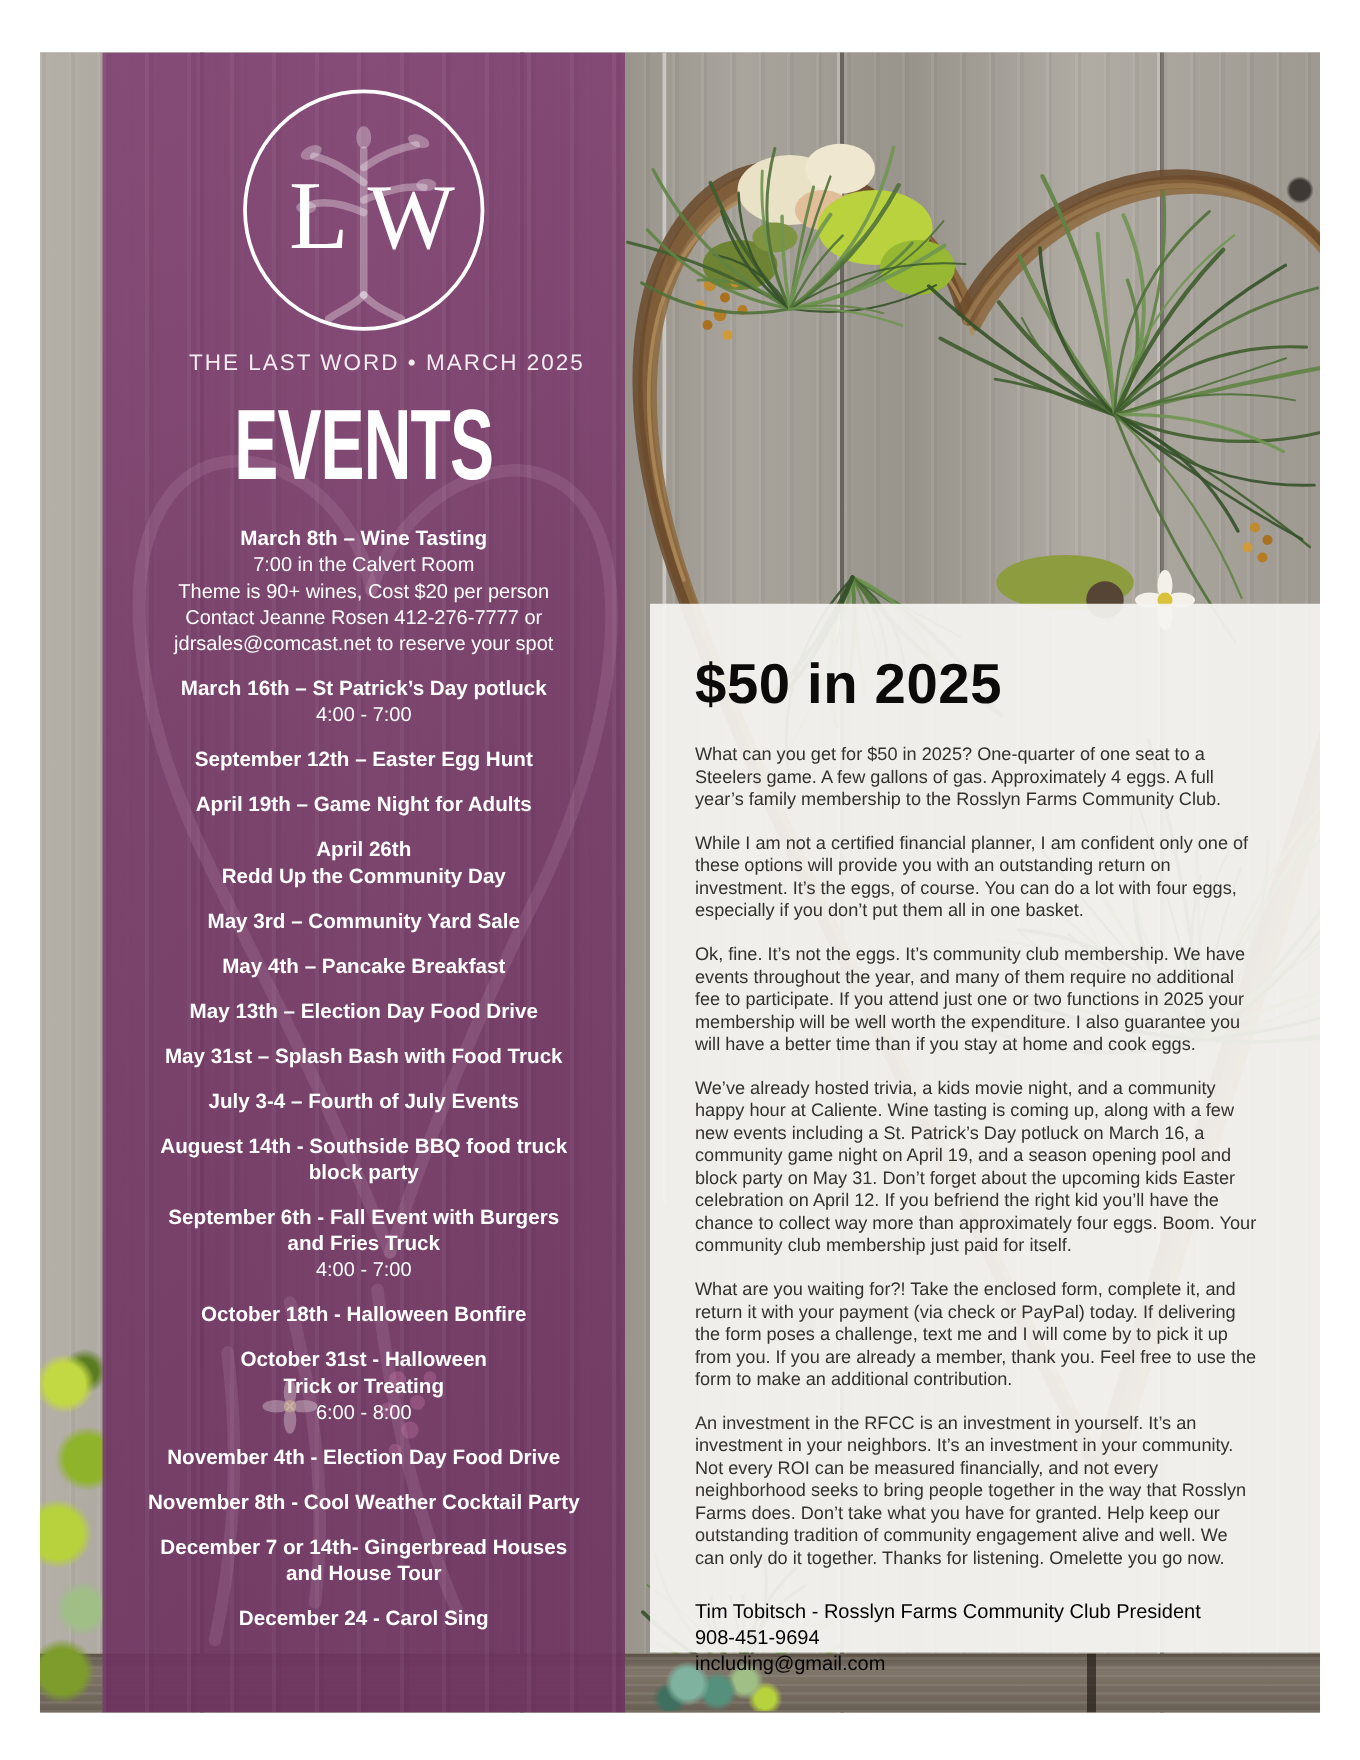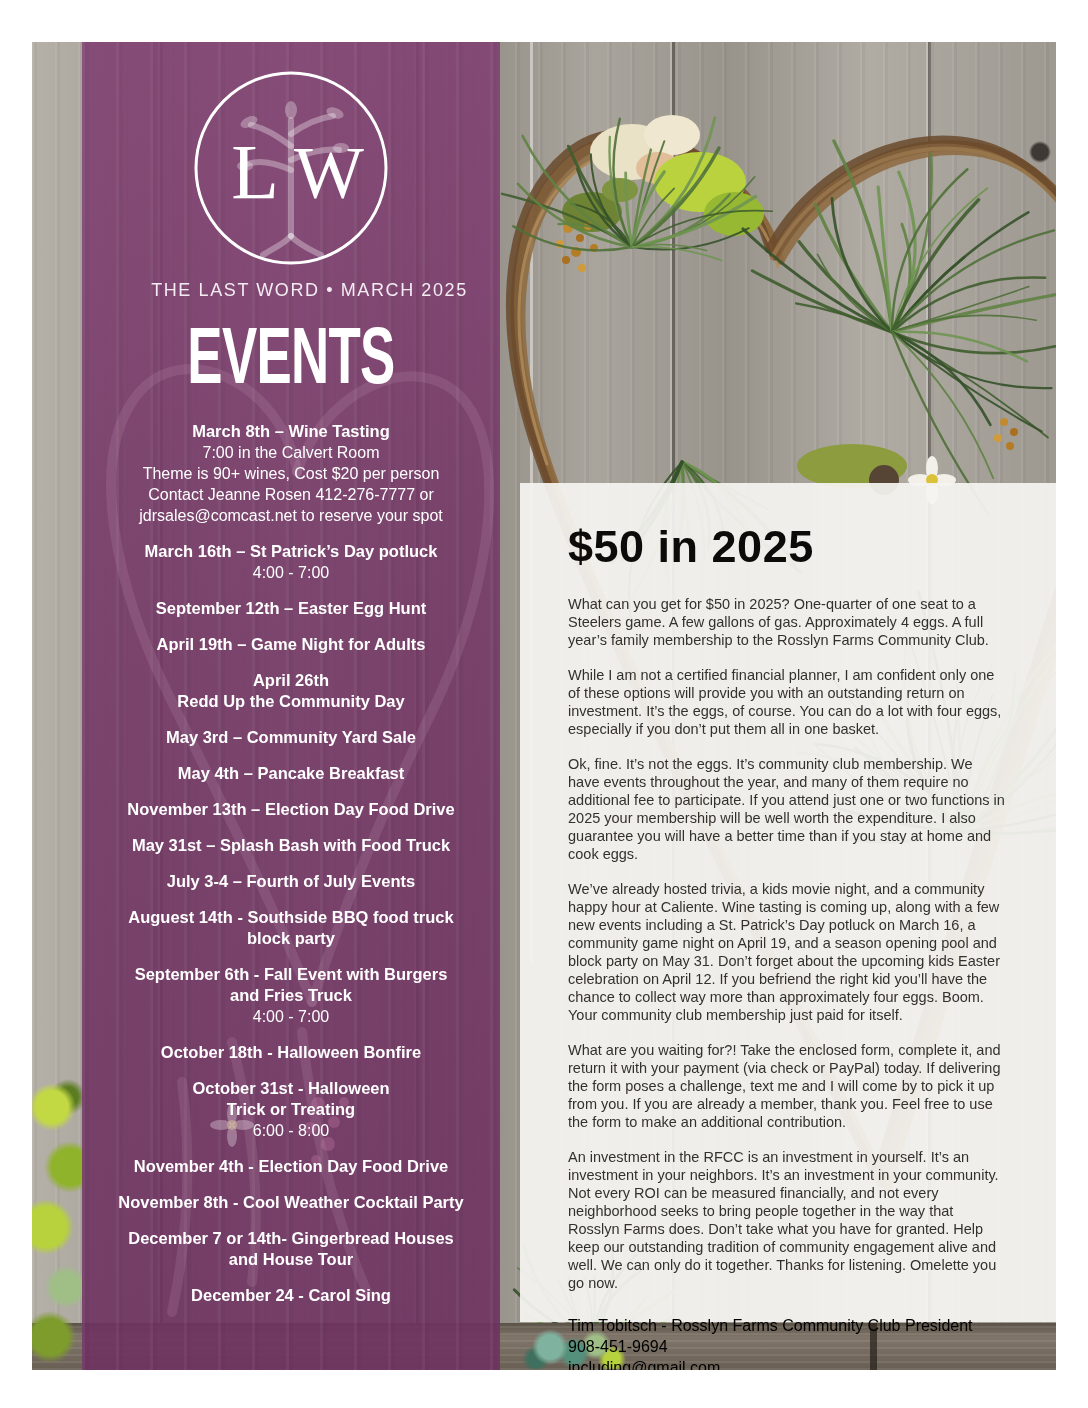--- a/index.html
+++ b/index.html
@@ -48,21 +48,21 @@
   .logo-wrap{margin:26px auto 0;width:200px;height:200px;}
   .masthead{margin-top:12px;text-align:center;font-size:18px;letter-spacing:1.6px;color:#f4ecf2;white-space:nowrap;padding-left:37px;}
   .events-title{margin:18px 0 0;text-align:center;font-size:80px;line-height:74px;font-weight:bold;
     color:#fff;transform:scaleX(.66);transform-origin:center;letter-spacing:-1px;}
   .events-list{margin-top:28px;padding:0 12px;text-align:center;}
   .event{margin-bottom:15px;}
   .ev-title{font-weight:bold;font-size:16.5px;line-height:21px;}
   .ev-detail{font-size:16px;line-height:21px;}
   
   .white-panel{position:absolute;left:488px;top:441px;width:536px;height:839px;z-index:3;
-    box-sizing:border-box;padding:26px 50px 0 48px;
+    box-sizing:border-box;padding:26px 50px 0 36px;
     background:rgba(245,244,241,.93);}
   .article-title{margin:12px 0 22px;font-size:45px;letter-spacing:.5px;font-weight:bold;color:#0c0b0a;}
   .para{margin:0 0 17px;font-size:14.5px;line-height:18px;color:#33312e;}
   .signature{margin-top:23px;font-weight:normal;font-size:16px;line-height:21px;color:#000000;}
 </style>
 </head>
 <body>
 
 <div class="page">
   <div class="photo">
@@ -310,21 +310,21 @@
               <div class="ev-title">April 26th</div>
               <div class="ev-title">Redd Up the Community Day</div>
             </div>
             <div class="event">
               <div class="ev-title">May 3rd – Community Yard Sale</div>
             </div>
             <div class="event">
               <div class="ev-title">May 4th – Pancake Breakfast</div>
             </div>
             <div class="event">
-              <div class="ev-title">November 13th – Election Day Food Drive</div>
+              <div class="ev-title">May 13th – Election Day Food Drive</div>
             </div>
             <div class="event">
               <div class="ev-title">May 31st – Splash Bash with Food Truck</div>
             </div>
             <div class="event">
             </div>
             <div class="event">
               <div class="ev-title">July 3-4 – Fourth of July Events</div>
             </div>
             <div class="event">

